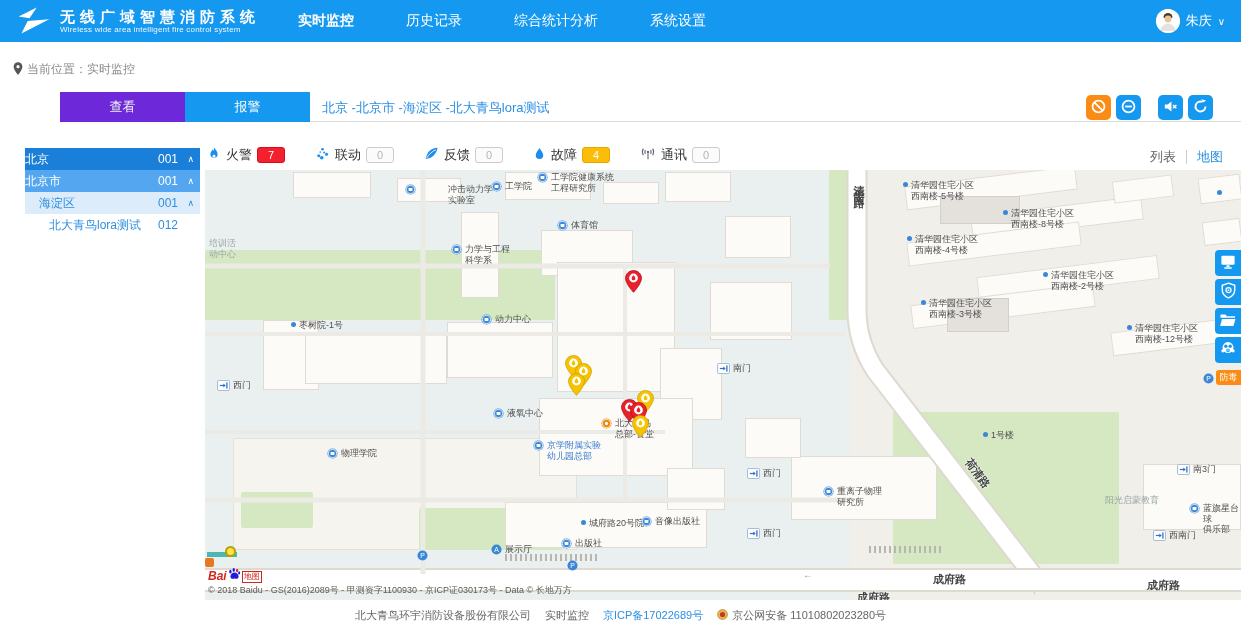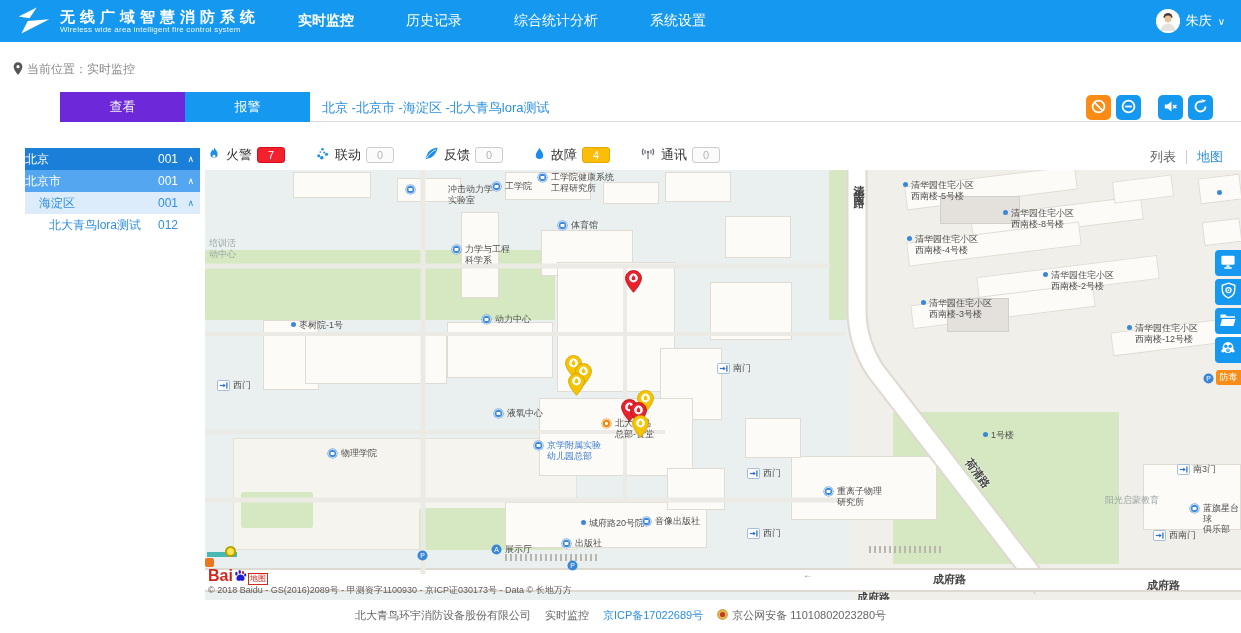--- a/index.html
+++ b/index.html
@@ -69,21 +69,21 @@
   .mlabel.dim{color:#9aa5a5;}
   .mlabel.blue{color:#3a7bd0;}
   .rlabel{position:absolute;font-size:11px;font-weight:bold;color:#444;text-shadow:0 0 2px #fff,0 0 2px #fff;z-index:5;}
   .rlabel.vert{writing-mode:vertical-lr;letter-spacing:4px;}
   .bdot{width:5px;height:5px;border-radius:50%;background:#3a87d8;margin-top:2px;flex:none;}
   .pin{position:absolute;z-index:30;cursor:pointer;}
   .arrow{position:absolute;font-size:10px;color:#8a8a8a;z-index:5;}
 
   
   .blogo{position:absolute;left:3px;top:397px;display:flex;align-items:flex-end;gap:1px;z-index:35;cursor:pointer;}
-  .blogo .bai{color:#d1281e;font-weight:bold;font-size:16px;}
+  .blogo .bai{color:#d1281e;font-weight:bold;font-size:12px;font-style:italic;}
   .blogo .mtag{font-size:8px;color:#d1281e;border:1px solid #d1281e;background:#fff;padding:0 1px;line-height:10px;}
   .attrib{position:absolute;left:3px;top:414px;font-size:9px;color:#5a5a5a;z-index:35;white-space:nowrap;}
 
   
   .sbtn{position:absolute;left:1215px;width:26px;height:26px;background:var(--blue);border-radius:4px 0 0 4px;display:flex;align-items:center;justify-content:center;cursor:pointer;z-index:45;}
   .stag{position:absolute;left:1216px;top:370px;width:25px;height:15px;background:#fa8c16;color:#fff;font-size:9px;line-height:15px;text-align:center;border-radius:3px 0 0 3px;z-index:45;cursor:pointer;}
 
   
   .footer{position:absolute;top:608px;left:0;right:0;display:flex;justify-content:center;align-items:center;gap:14px;font-size:11px;color:#666;z-index:10;}
   .footer .icp{color:var(--link);cursor:pointer;}

